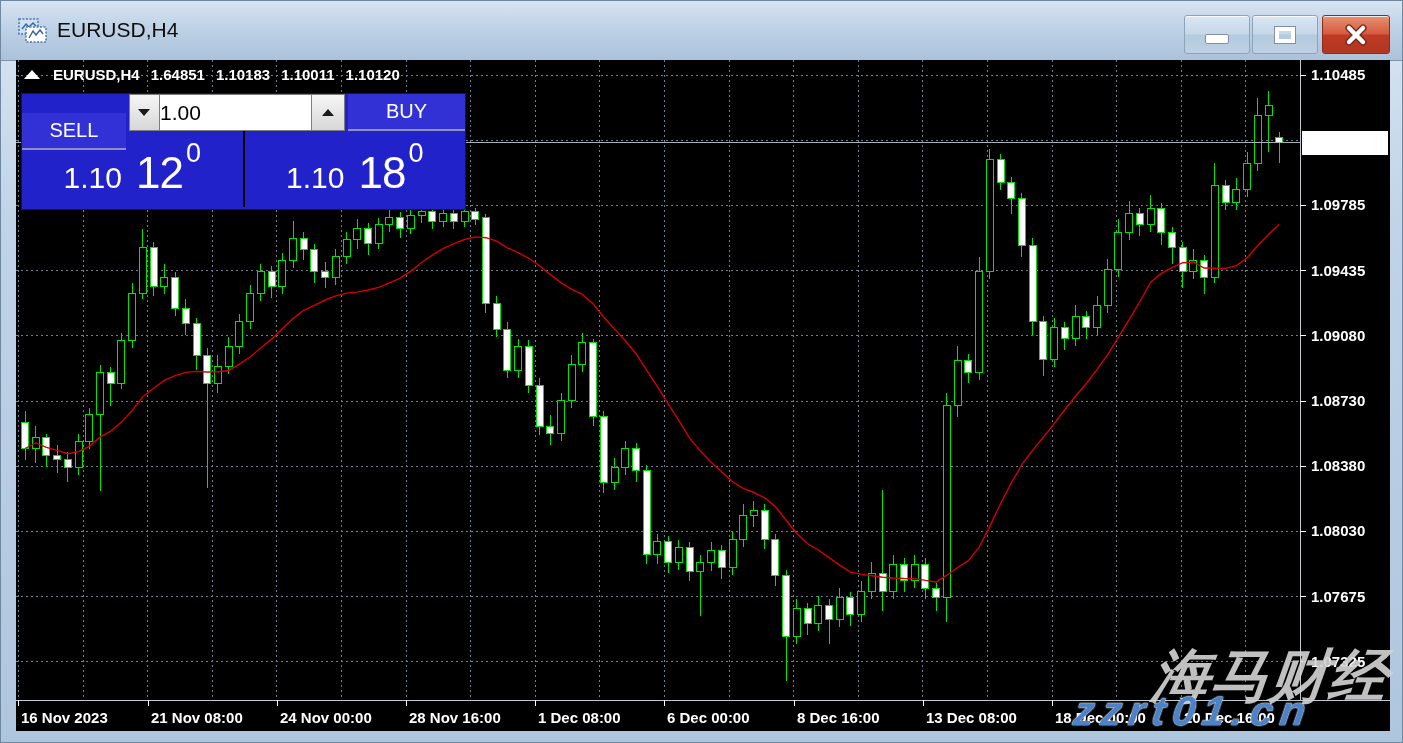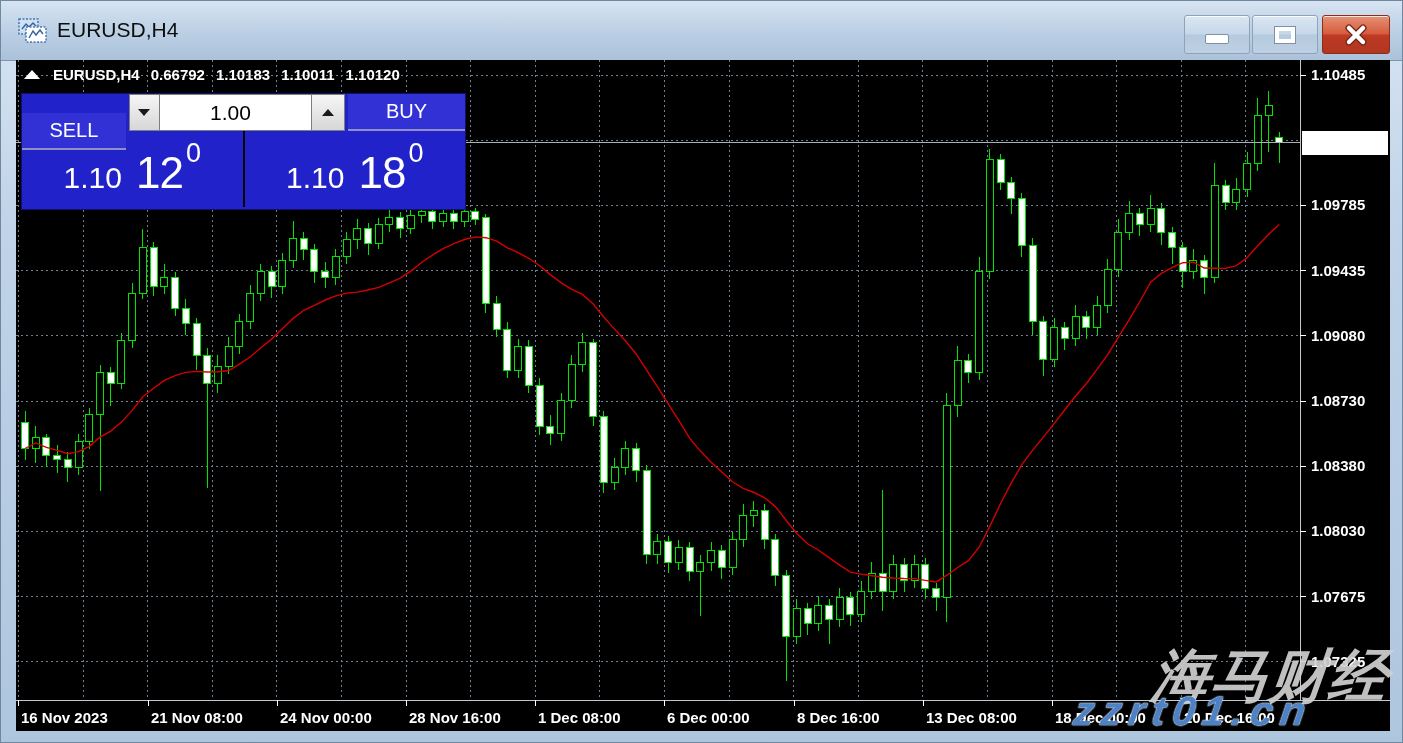--- a/index.html
+++ b/index.html
@@ -46,21 +46,21 @@
   .tp-btn { width:110px; height:100%; display:flex; align-items:center; justify-content:center;
     font-size:20px; background:#3131d6; border-bottom:2px solid #8f8fc4; cursor:pointer; }
   .tp-buy { width:124px; margin-left:3px; }
   .tp-sell { margin-right:3px;margin-top:19px; }
   .spin-btn { width:33px; height:100%; background:linear-gradient(180deg,#f6f6f6,#d7d7d7);
     border:1px solid #7d7d7d; display:flex; align-items:center; justify-content:center; cursor:pointer; }
   .spin-up { width:36px; }
   .tri-dn { width:0; height:0; border-left:6px solid transparent; border-right:6px solid transparent; border-top:7px solid #1a1a1a; }
   .tri-up { width:0; height:0; border-left:6px solid transparent; border-right:6px solid transparent; border-bottom:7px solid #1a1a1a; }
   .vol-input { width:151px; height:100%; border:1px solid #7d7d7d; border-left:none; border-right:none;
-    background:#fff; color:#000; font-size:21px; text-align:center; padding-right:10px;
+    background:#fff; color:#000; font-size:21px; text-align:left; padding-right:10px;
     font-family:"Liberation Sans", sans-serif; outline:none; }
   .tp-row2 { height:76px; display:flex; }
   .price-half { flex:1; display:flex; align-items:baseline; justify-content:center; padding-top:14px; }
   .tp-divider { width:2px; background:#000; }
   .p-prefix { font-size:30px; margin-right:14px; }
   .p-big { font-size:44px; line-height:56px; letter-spacing:-1px; }
   .p-sup { font-size:27px; position:relative; top:-26px; margin-left:3px; }
 
   
   .wm-cjk { position:absolute; left:1136px; top:578px; font-size:58px; font-weight:700;
@@ -422,21 +422,21 @@
         <text x="1039" y="663">18 Dec 00:00</text>
         <line x1="1165" y1="640" x2="1165" y2="646" stroke="#ffffff" stroke-width="1" shape-rendering="crispEdges"></line>
         <text x="1168" y="663">20 Dec 16:00</text>
       </g>
   </svg>
 
   
   <div class="ohlc-header">
     <div class="collapse-tri"></div>
     <span>EURUSD,H4</span>
-    <span>0.66792</span>
+    <span>1.64851</span>
     <span>1.10183</span>
     <span>1.10011</span>
     <span>1.10120</span>
   </div>
 
   
   <div class="trade-panel">
     <div class="tp-row1">
       <div class="tp-btn tp-sell">SELL</div>
       <div class="spin-btn">

